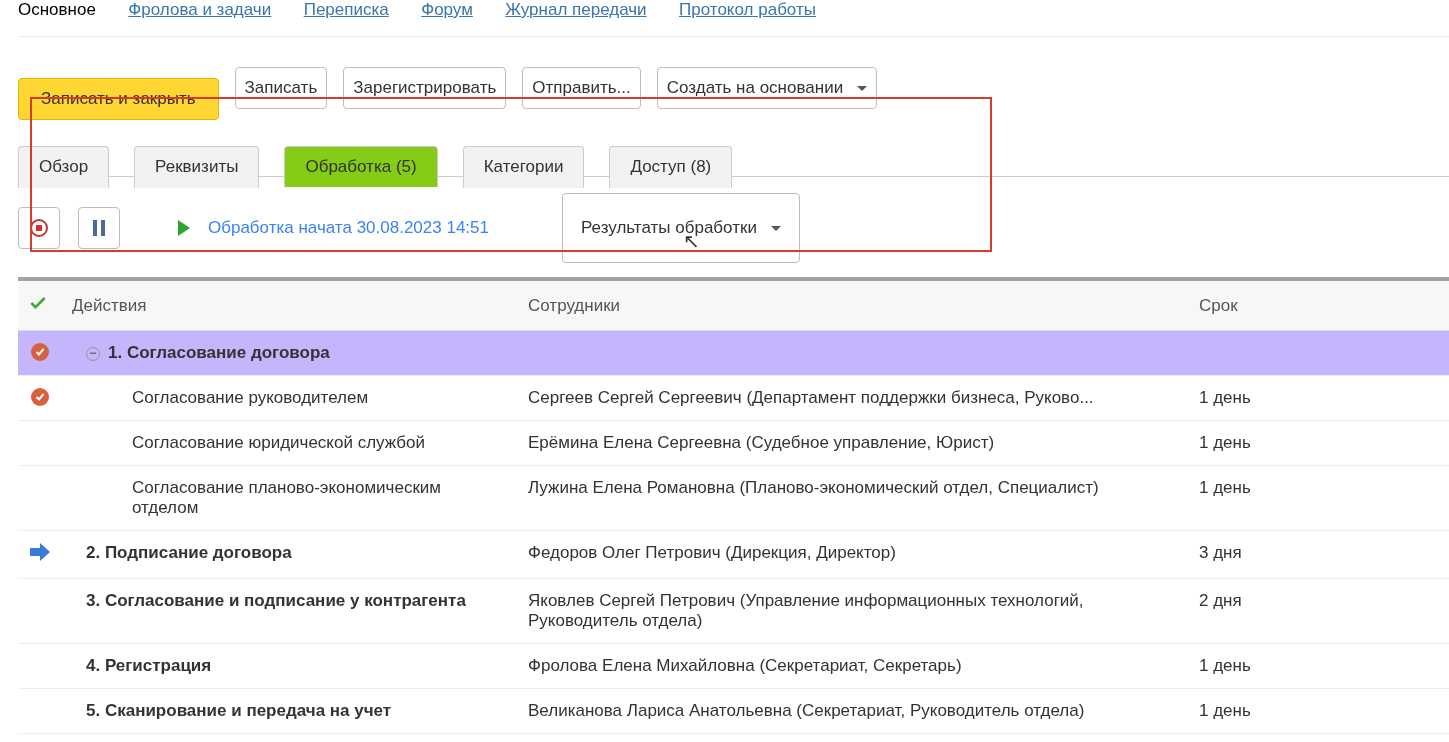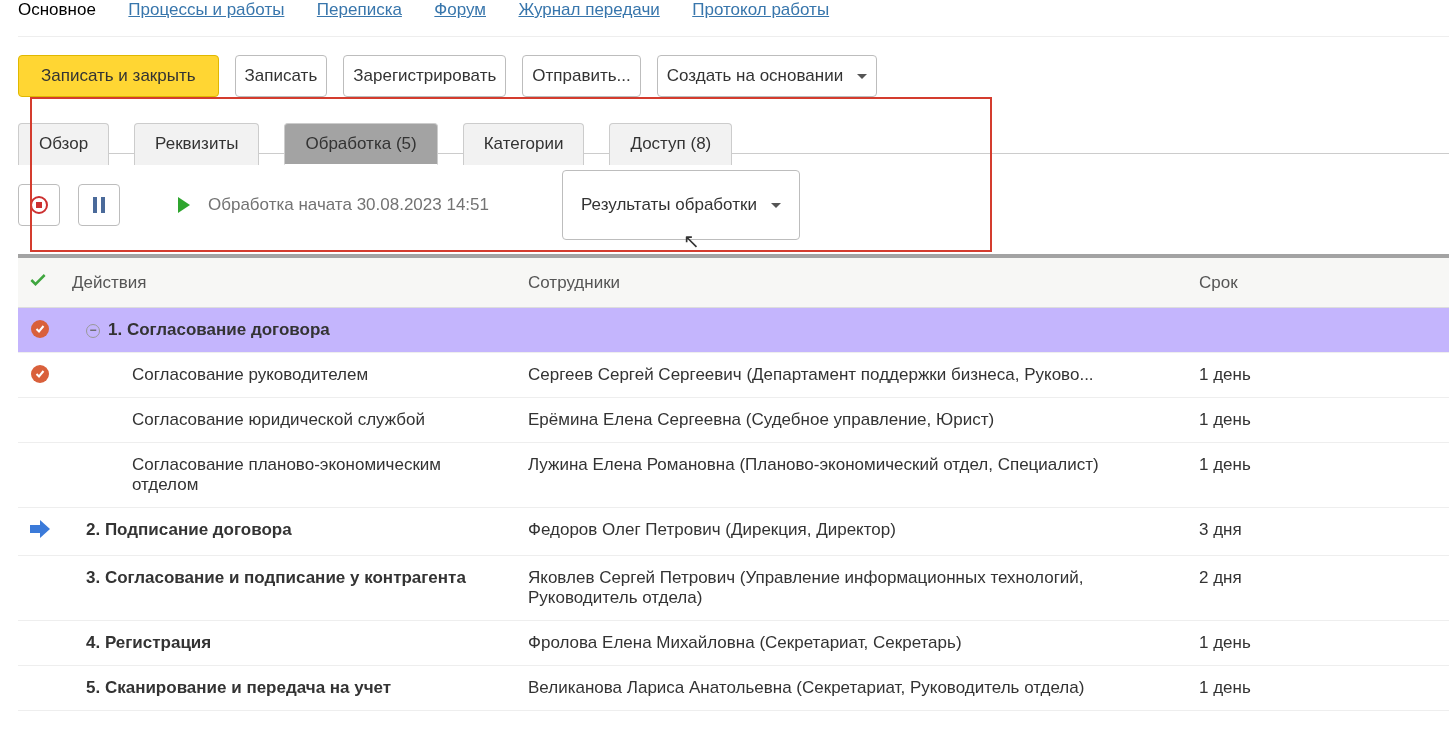--- a/index.html
+++ b/index.html
@@ -42,20 +42,21 @@
     color: #333;
     display: inline-flex;
     align-items: center;
     gap: 8px;
   }
   .btn-primary {
     background: #ffd633;
     border-color: #e0b800;
     font-weight: 400;
     padding: 10px 22px;
+    margin-top: 23px;
   }
   .btn .caret::after {
     content: "";
     display: inline-block;
     border-top: 5px solid #555;
     border-left: 5px solid transparent;
     border-right: 5px solid transparent;
     margin-left: 6px;
     vertical-align: middle;
   }
@@ -73,21 +74,21 @@
     background: #f2f2f2;
     padding: 10px 20px;
     font-size: 17px;
     cursor: pointer;
     border-radius: 4px 4px 0 0;
     margin-right: 25px;
     position: relative;
     top: 12px;
   }
   .tab.active {
-    background: #a3a3a3;
+    background: #84cc16;
     border-bottom: 1px solid #fff;
   }
   .proc-toolbar {
     display: flex;
     align-items: center;
     gap: 18px;
     padding: 16px 0 14px 0;
   }
   .icon-btn {
     width: 42px; height: 42px;
@@ -102,21 +103,21 @@
   .stop-circ {
     width:18px; height:18px; border:2px solid #cc3030; border-radius:50%;
     display:flex; align-items:center; justify-content:center;
   }
   .stop-sq { width:6px; height:6px; background:#cc3030; }
   .pause-bars { display:flex; gap:4px; }
   .pause-bars div { width:4px; height:16px; background:#4a6a9a; }
   .play-tri {
     width:0; height:0; border-top:8px solid transparent; border-bottom:8px solid transparent; border-left:12px solid #2fa52f;
   }
-  .status-label { font-size:17px; color:#737373; }
+  .status-label { font-size:17px; color:#3b82f6; }
   .btn-sm { padding:24px 18px; }
   .highlight-box {
     position:absolute;
     border:2px solid #d43c2e;
     pointer-events:none;
   }
   .table { width:100%; border-collapse:collapse; }
   .table thead th {
     text-align:left;
     font-weight:400;
@@ -167,21 +168,21 @@
     color:#333;
     pointer-events:none;
   }
   .rel { position:relative; }
 </style>
 </head>
 <body>
 
 <div class="top-nav">
   <a class="active">Основное</a>
-  <a>Процессы и работы</a>
+  <a>Фролова и задачи</a>
   <a>Переписка</a>
   <a>Форум</a>
   <a>Журнал передачи</a>
   <a>Протокол работы</a>
 </div>
 
 <div class="rel">
 
 <div class="toolbar">
   <button class="btn btn-primary">Записать и закрыть</button>

